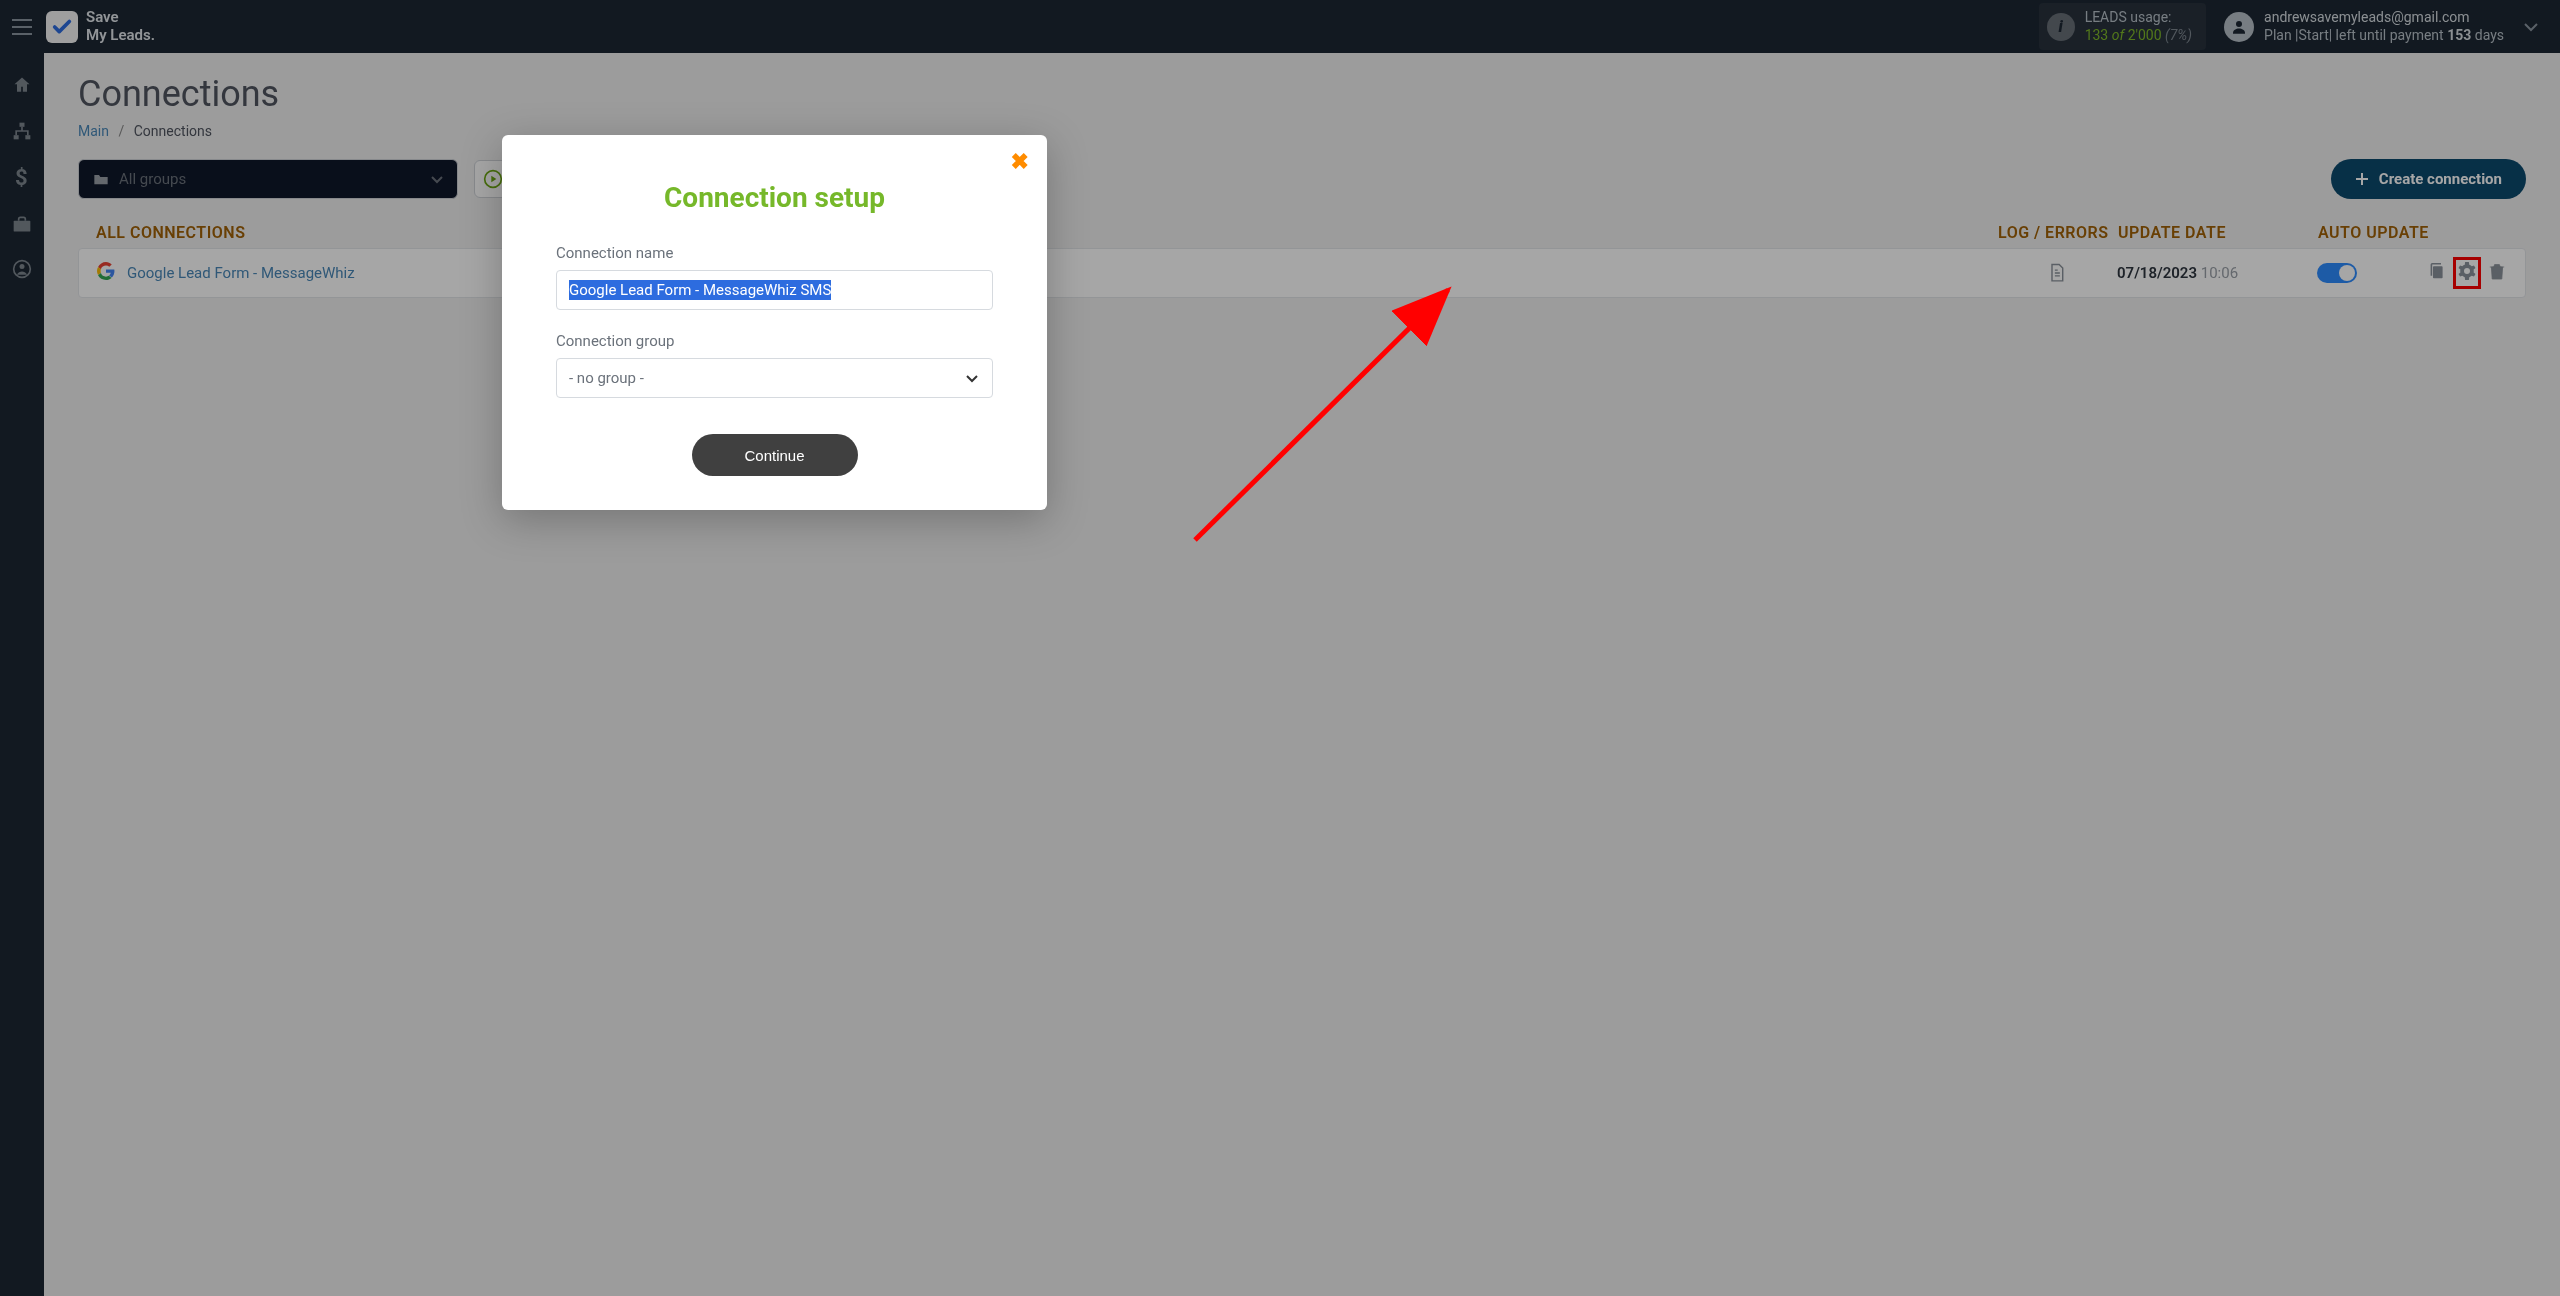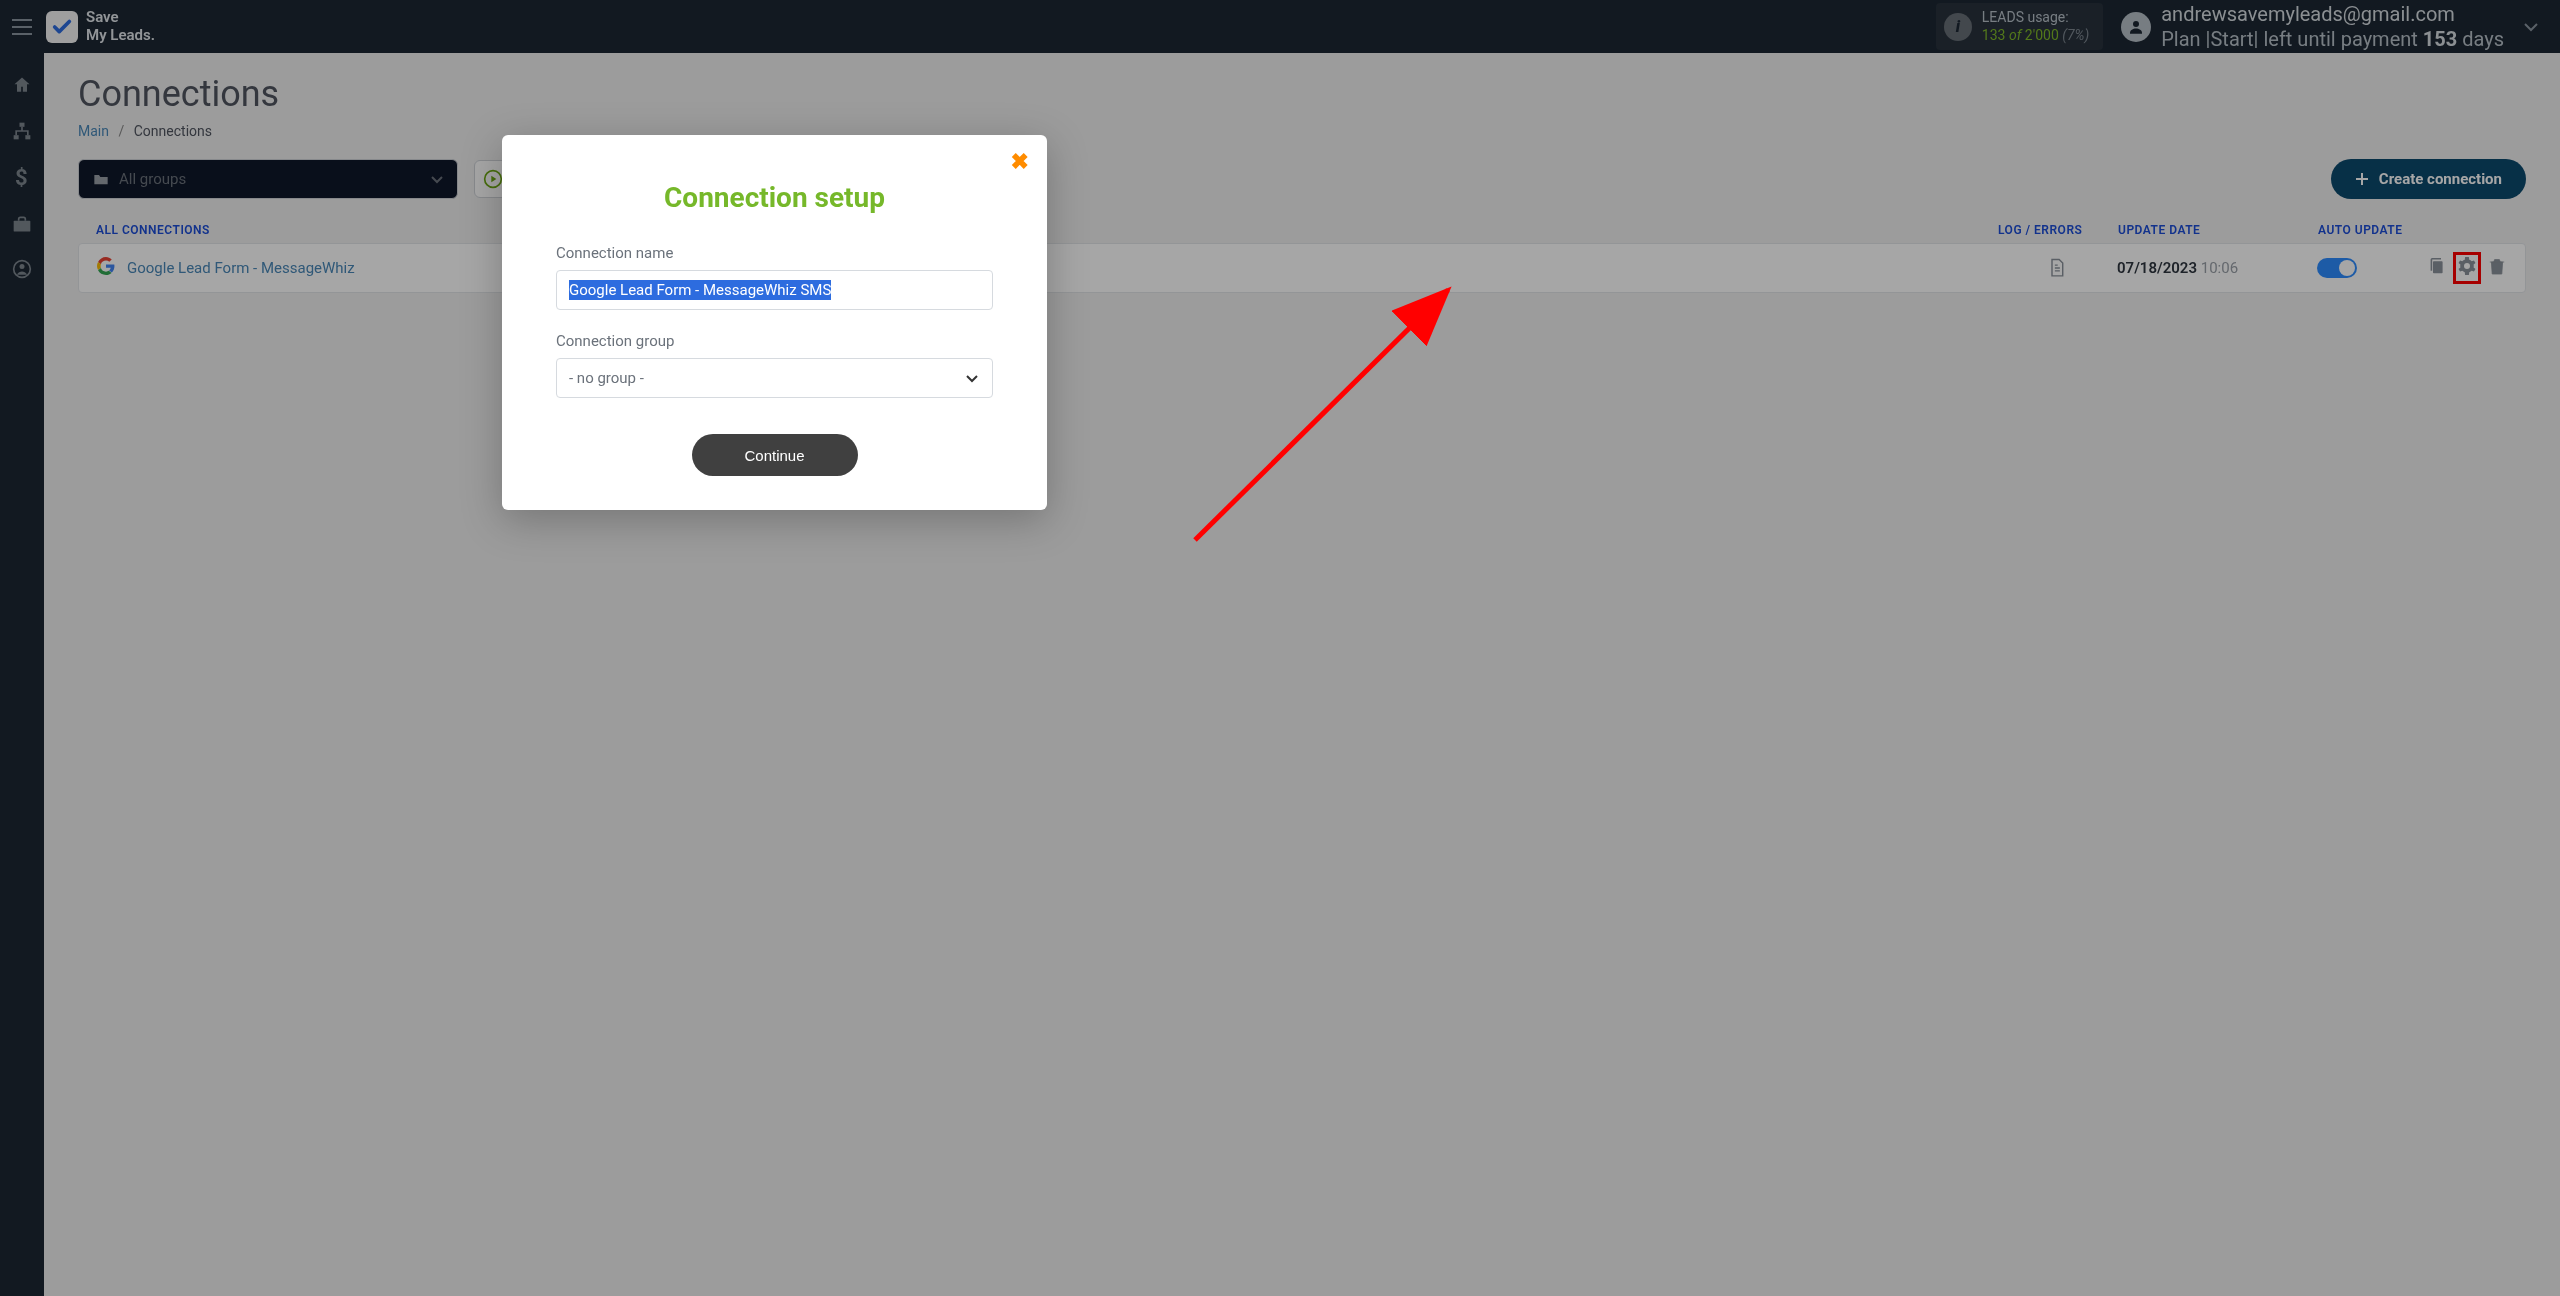--- a/index.html
+++ b/index.html
@@ -66,21 +66,21 @@
 .usage-label { color: #b7c0c8; }
 .usage-nums { color: #7fb829; }
 .usage-of { color: #7fb829; font-style: italic; }
 .usage-pct { color: #7e8790; font-style: italic; }
 .user-box { display: flex; align-items: center; gap: 10px; }
 .user-circle {
   width: 30px; height: 30px; border-radius: 50%;
   background: #b7c0c8;
   display: flex; align-items: center; justify-content: center;
 }
-.user-text { font-size: 20px; line-height: 1.25; color: #b7c0c8; }
+.user-text { font-size: 14px; line-height: 1.25; color: #b7c0c8; }
 .user-email { color: #d6dce1; }
 .user-plan .bold { color: #d6dce1; font-weight: 700; }
 .chev-down { color: #8b95a0; margin-left: 10px; }
 
 
 .sidebar {
   position: absolute;
   top: 53px; left: 0; bottom: 0;
   width: 44px;
   background: #1c2733;
@@ -140,23 +140,23 @@
   padding: 0 24px;
   border-radius: 20px;
   display: flex; align-items: center; gap: 10px;
   cursor: pointer;
   font-weight: bold;
 }
 
 
 .table-head {
   display: flex;
-  font-size: 12px;
+  font-size: 16px;
   letter-spacing: 0.5px;
-  color: #1d4ed8;
+  color: #a16207;
   font-weight: 600;
   padding: 6px 18px;
   text-transform: uppercase;
 }
 .col-name { flex: 1; }
 .col-log { width: 120px; }
 .col-date { width: 200px; }
 .col-auto { width: 190px; }
 
 

